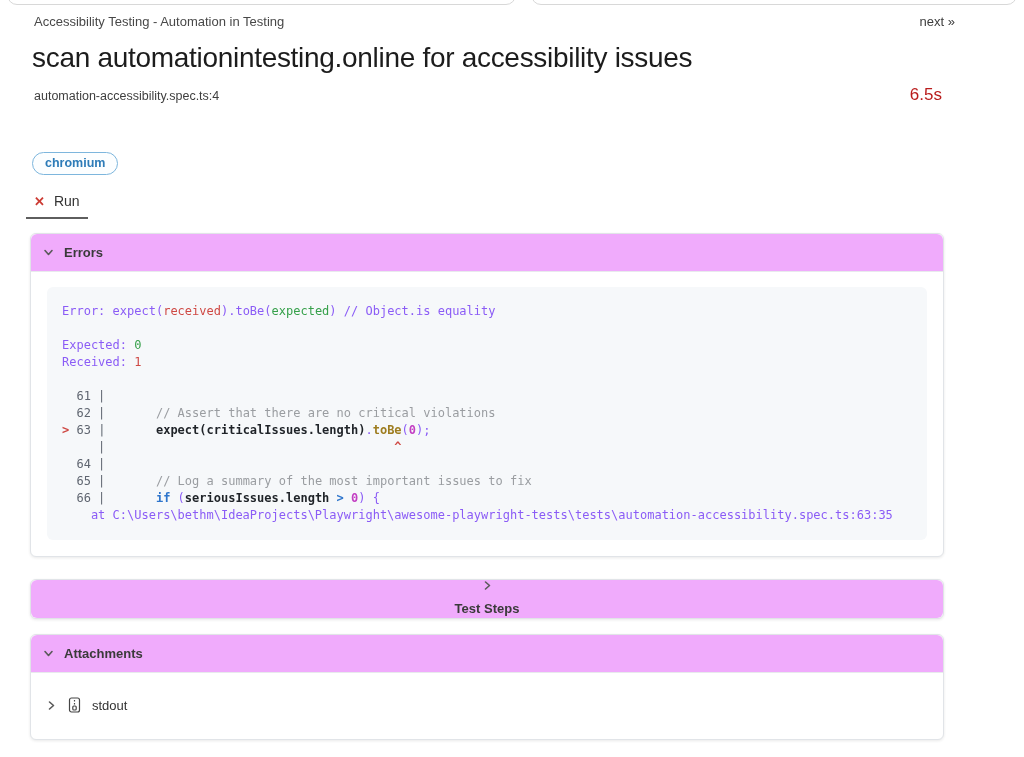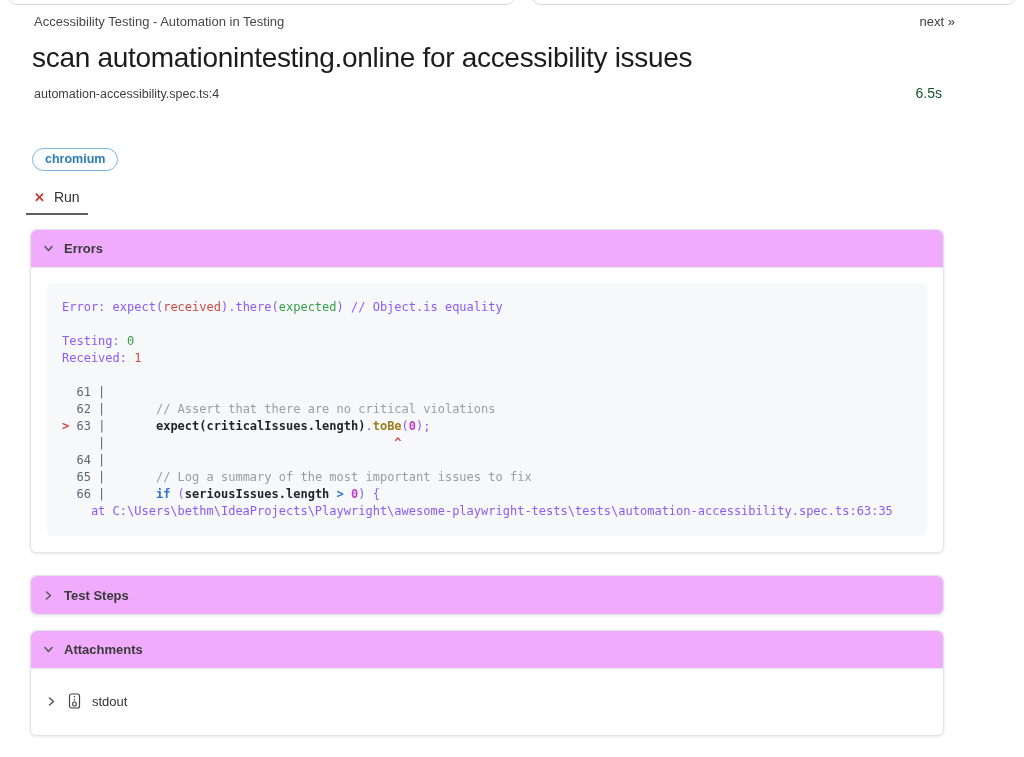--- a/index.html
+++ b/index.html
@@ -22,38 +22,38 @@
     padding: 0 2px 0 4px; }
   .breadcrumb { font-size: 13px; color: #484848; cursor: pointer; }
   .next-link { font-size: 13px; color: #3d3d3d; cursor: pointer; margin-right: -13px; }
 
   .test-title { font-size: 28px; font-weight: 500; letter-spacing: -0.3px; color: #1c1c1c;
     margin: 13px 0 0 2px; }
 
   .meta-row { display: flex; justify-content: space-between; align-items: baseline;
     margin-top: 11px; padding: 0 2px 0 4px; }
   .spec-location { font-size: 12.5px; color: #3e3e3e; }
-  .duration { font-size: 14px; color: #14532d; }
+  .duration { font-size: 17px; color: #b91c1c; }
 
   .badge-row { margin: 15px 0 0 2px; }
   .project-badge { display: inline-block; font-size: 12.5px; font-weight: bold; color: #2e7cb8;
     border: 1px solid #7db6dd; border-radius: 20px; padding: 3px 12px 4px 12px;
     background: #fcfeff; cursor: pointer; margin-top: 32px; }
 
   .tab-row { margin: 14px 0 0 0; }
   .run-tab { display: inline-flex; align-items: center; gap: 9px; padding: 4px 8px 8px 8px;
     border-bottom: 2px solid #5e5e5e; cursor: pointer; margin-left: -4px; }
   .x-icon { color: #cc3b33; font-size: 13px; font-weight: bold; line-height: 1; }
   .run-label { font-size: 14px; color: #333; }
 
   .panel { border: 1px solid #e1e4e8; border-radius: 6px; background: #fff;
     box-shadow: 0 1px 3px rgba(0,0,0,0.09); margin-top: 14px; }
   .panel-header { display: flex; align-items: center; gap: 10px; height: 38px;
     background: #f0abfc; border-radius: 6px 6px 0 0; padding: 0 12px; cursor: pointer; }
-  .panel.collapsed .panel-header { border-radius: 6px; }
+  .panel.collapsed .panel-header { border-radius: 6px; flex-direction: column; }
   .panel:not(.collapsed) .panel-header { border-bottom: 1px solid #e8eaed; }
   .panel-title { font-size: 13px; font-weight: bold; color: #3a3a3a; }
   .chev { width: 11px; height: 11px; flex: 0 0 auto; }
   .chev polyline { fill: none; stroke: #5a5a5a; stroke-width: 1.6; stroke-linecap: round;
     stroke-linejoin: round; }
 
   .errors-body { padding: 15px 16px 16px 16px; }
   pre.code-block { margin: 0; background: #f6f8fa; border-radius: 6px; padding: 16px 15px;
     font-family: "DejaVu Sans Mono", "Liberation Mono", monospace;
     font-size: 12px; line-height: 17px; color: #24292e; overflow: hidden; }
@@ -111,23 +111,23 @@
     </div>
 
     <div class="panel errors">
       <div class="panel-header">
         <svg class="chev" viewBox="0 0 11 11">
             <polyline points="2,3.5 5.5,7.5 9,3.5"></polyline>
           </svg>
         <span class="panel-title">Errors</span>
       </div>
       <div class="errors-body">
-        <pre class="code-block"><span class="tk-p">Error: expect(</span><span class="tk-r">received</span><span class="tk-p">).there(</span><span class="tk-g">expected</span><span class="tk-p">) // Object.is equality</span>
+        <pre class="code-block"><span class="tk-p">Error: expect(</span><span class="tk-r">received</span><span class="tk-p">).toBe(</span><span class="tk-g">expected</span><span class="tk-p">) // Object.is equality</span>
 
-<span class="tk-p">Testing: </span><span class="tk-g">0</span>
+<span class="tk-p">Expected: </span><span class="tk-g">0</span>
 <span class="tk-p">Received: </span><span class="tk-r">1</span>
 
 <span class="tk-n">  61 |</span>
 <span class="tk-n">  62 |</span><span class="tk-p">       </span><span class="tk-c">// Assert that there are no critical violations</span>
 <span class="tk-rb">&gt; </span><span class="tk-n">63 |</span><span class="tk-p">       </span><span class="tk-b">expect(criticalIssues.length)</span><span class="tk-p">.</span><span class="tk-y">toBe</span><span class="tk-p">(</span><span class="tk-m">0</span><span class="tk-p">);</span>
 <span class="tk-n">     |</span><span class="tk-p">                                        </span><span class="tk-rb">^</span>
 <span class="tk-n">  64 |</span>
 <span class="tk-n">  65 |</span><span class="tk-p">       </span><span class="tk-c">// Log a summary of the most important issues to fix</span>
 <span class="tk-n">  66 |</span><span class="tk-p">       </span><span class="tk-bl">if</span><span class="tk-p"> (</span><span class="tk-b">seriousIssues.length</span><span class="tk-p"> </span><span class="tk-bl">&gt;</span><span class="tk-p"> </span><span class="tk-m">0</span><span class="tk-p">) {</span>
 <span class="tk-p">    at C:\Users\bethm\IdeaProjects\Playwright\awesome-playwright-tests\tests\automation-accessibility.spec.ts:63:35</span>

